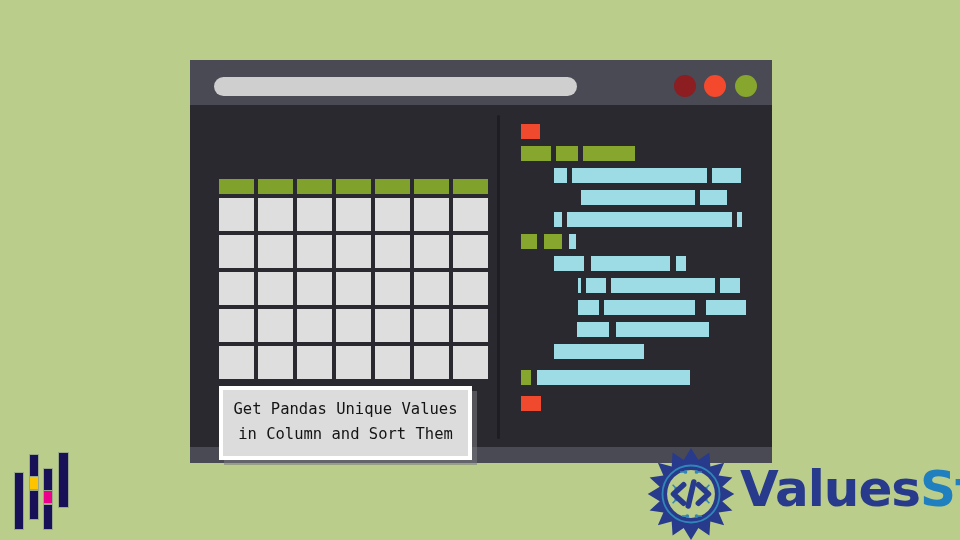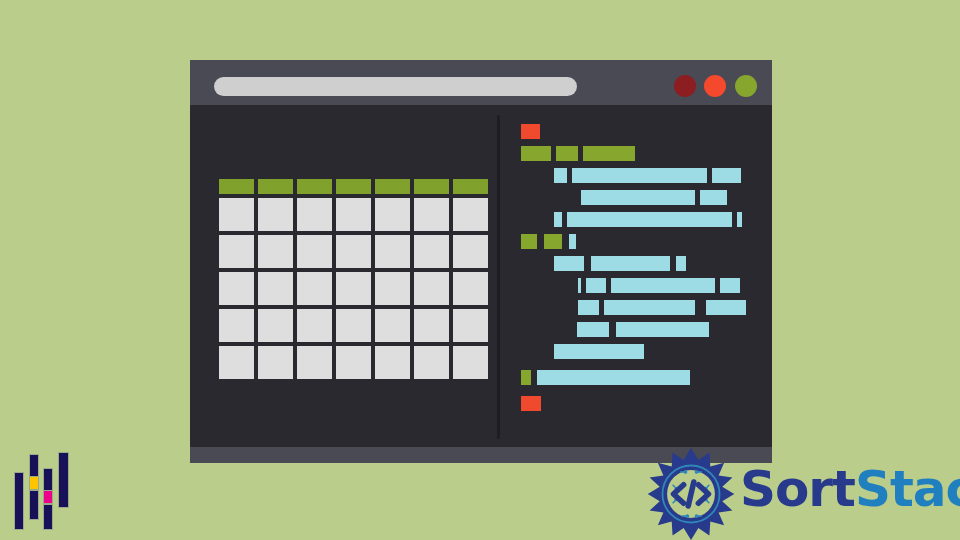--- a/index.html
+++ b/index.html
@@ -264,20 +264,26 @@
               <td></td>
               <td></td>
               <td></td>
               <td></td>
               <td></td>
               <td></td>
             </tr>
           </tbody>
       </table>
 
+      <div id="caption-box">
+        <div id="caption-inner">
+          <div class="caption-line">Get Pandas Unique Values</div>
+          <div class="caption-line">in Column and Sort Them</div>
+        </div>
+      </div>
 
       <div id="code-pane">
           <div class="code-row" style="top: 0px;">
             <span class="tok red" style="left: 0px; width: 21px;"></span>
           </div>
           <div class="code-row" style="top: 22px;">
             <span class="tok green" style="left: 0px; width: 32px;"></span>
             <span class="tok green" style="left: 35px; width: 24px;"></span>
             <span class="tok green" style="left: 62px; width: 54px;"></span>
           </div>
@@ -370,17 +376,17 @@
         <circle cx="46" cy="74" r="2"></circle>
           <circle cx="56" cy="74" r="2"></circle>
       </g>
       <g fill="none" stroke="#283a8c" stroke-width="6" stroke-linecap="round" stroke-linejoin="round">
         <path d="M42 40 L31 50 L42 60"></path>
         <path d="M58 40 L69 50 L58 60"></path>
         <path d="M53 37 L47 63"></path>
       </g>
     </svg>
     <div id="ds-wordmark">
-      <span id="ds-delft">Sort</span><span id="ds-stack">Stack</span>
+      <span id="ds-delft">Values</span><span id="ds-stack">Stack</span>
     </div>
   </div>
 
 </div>
 
 </body></html>

